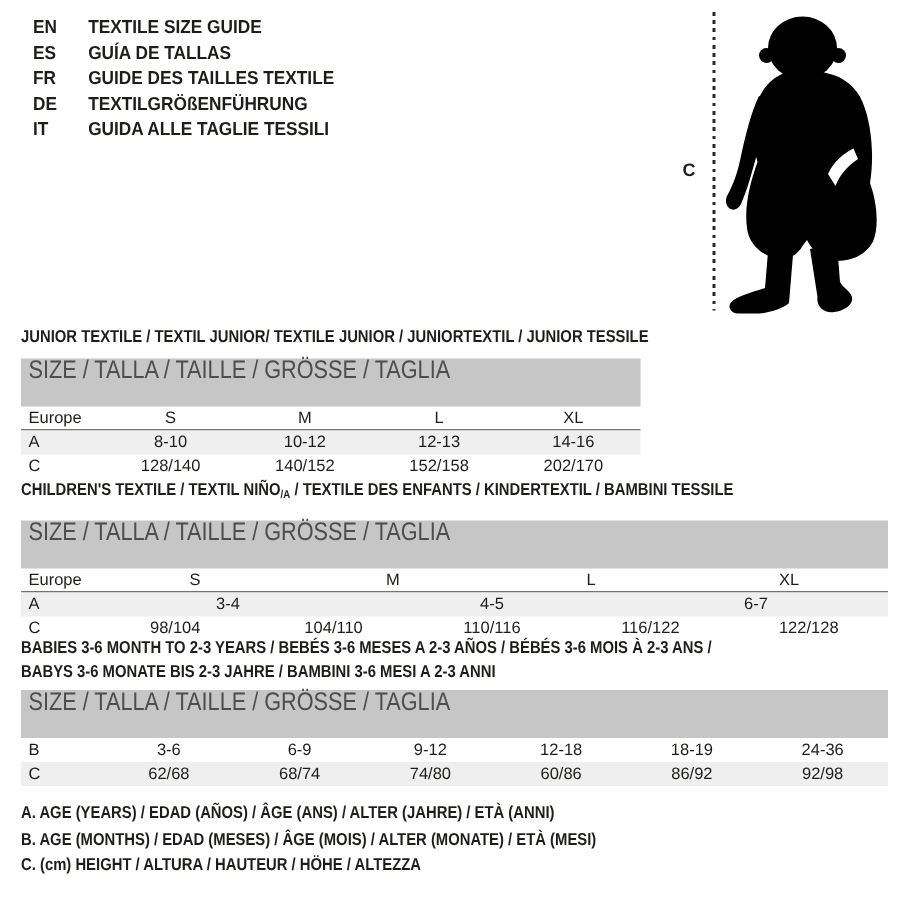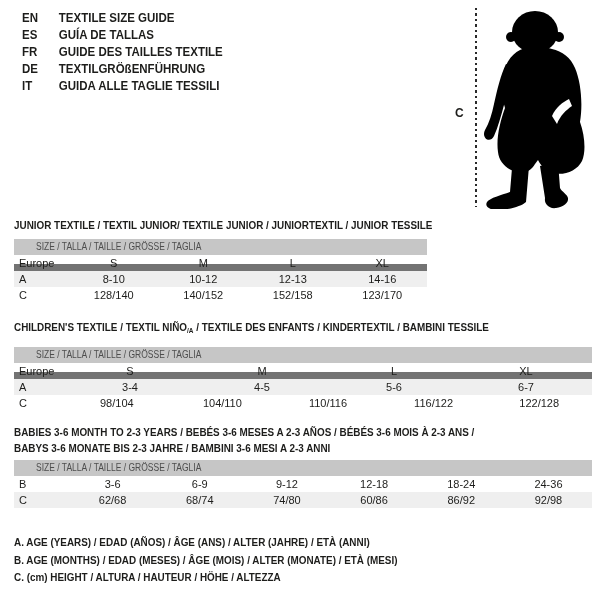--- a/index.html
+++ b/index.html
@@ -37,30 +37,30 @@
     position:absolute; left:14px;
     font-weight:bold; font-size:11.5px; line-height:16px;
     transform:scaleX(0.86); transform-origin:left top;
     white-space:nowrap;
   }
   .sub { font-size:7.5px; vertical-align:-2px; font-weight:bold; }
 
   
   .size-table { position:absolute; left:14px; }
   .size-bar {
-    background:#c6c6c6; height:16px; line-height:16px;
-    font-size:10px; color:#4d4d4d; padding-left:22px;
+    background:#c6c6c6; height:32px; line-height:16px;
+    font-size:17px; color:#4d4d4d; padding-left:5px;
     white-space:nowrap;
   }
   .size-bar span { display:inline-block; transform:scaleX(0.85); transform-origin:left center; }
   .t-row { display:flex; height:16px; line-height:16px; font-size:11px; }
   .t-row .lbl { width:55px; padding-left:5px; }
   .t2 .t-row .lbl { width:50px; }
   .t-row .val { flex:1; text-align:center; }
-  .row-line { border-bottom:7px solid #737373; }
+  .row-line { border-bottom:1px solid #737373; }
   .row-shade { background:#efefef; }
 
   
   .legend { position:absolute; left:14px; top:534px; }
   .legend-line {
     font-weight:bold; font-size:11.5px; line-height:17.5px;
     transform:scaleX(0.86); transform-origin:left top;
     white-space:nowrap;
   }
 </style>
@@ -130,40 +130,39 @@
       <span class="val">8-10</span>
       <span class="val">10-12</span>
       <span class="val">12-13</span>
       <span class="val">14-16</span>
     </div>
   <div class="t-row">
       <span class="lbl">C</span>
       <span class="val">128/140</span>
       <span class="val">140/152</span>
       <span class="val">152/158</span>
-      <span class="val">123/170</span>
+      <span class="val">202/170</span>
     </div>
 </div>
 
 <div class="tbl-title" style="top:319px"><span>CHILDREN'S TEXTILE / TEXTIL NIÑO</span><span class="sub">/A</span><span> / TEXTILE DES ENFANTS / KINDERTEXTIL / BAMBINI TESSILE</span></div>
 
 <div class="size-table t2" style="top:347px; width:578px">
   <div class="size-bar"><span>SIZE / TALLA / TAILLE / GRÖSSE / TAGLIA</span></div>
   <div class="t-row row-line">
       <span class="lbl">Europe</span>
       <span class="val">S</span>
       <span class="val">M</span>
       <span class="val">L</span>
       <span class="val">XL</span>
     </div>
   <div class="t-row row-shade">
       <span class="lbl">A</span>
       <span class="val">3-4</span>
       <span class="val">4-5</span>
-      <span class="val">5-6</span>
       <span class="val">6-7</span>
     </div>
   <div class="t-row">
       <span class="lbl">C</span>
       <span class="val">98/104</span>
       <span class="val">104/110</span>
       <span class="val">110/116</span>
       <span class="val">116/122</span>
       <span class="val">122/128</span>
     </div>
@@ -175,21 +174,21 @@
 </div>
 
 <div class="size-table t3" style="top:460px; width:578px">
   <div class="size-bar"><span>SIZE / TALLA / TAILLE / GRÖSSE / TAGLIA</span></div>
   <div class="t-row">
       <span class="lbl">B</span>
       <span class="val">3-6</span>
       <span class="val">6-9</span>
       <span class="val">9-12</span>
       <span class="val">12-18</span>
-      <span class="val">18-24</span>
+      <span class="val">18-19</span>
       <span class="val">24-36</span>
     </div>
   <div class="t-row row-shade">
       <span class="lbl">C</span>
       <span class="val">62/68</span>
       <span class="val">68/74</span>
       <span class="val">74/80</span>
       <span class="val">60/86</span>
       <span class="val">86/92</span>
       <span class="val">92/98</span>

